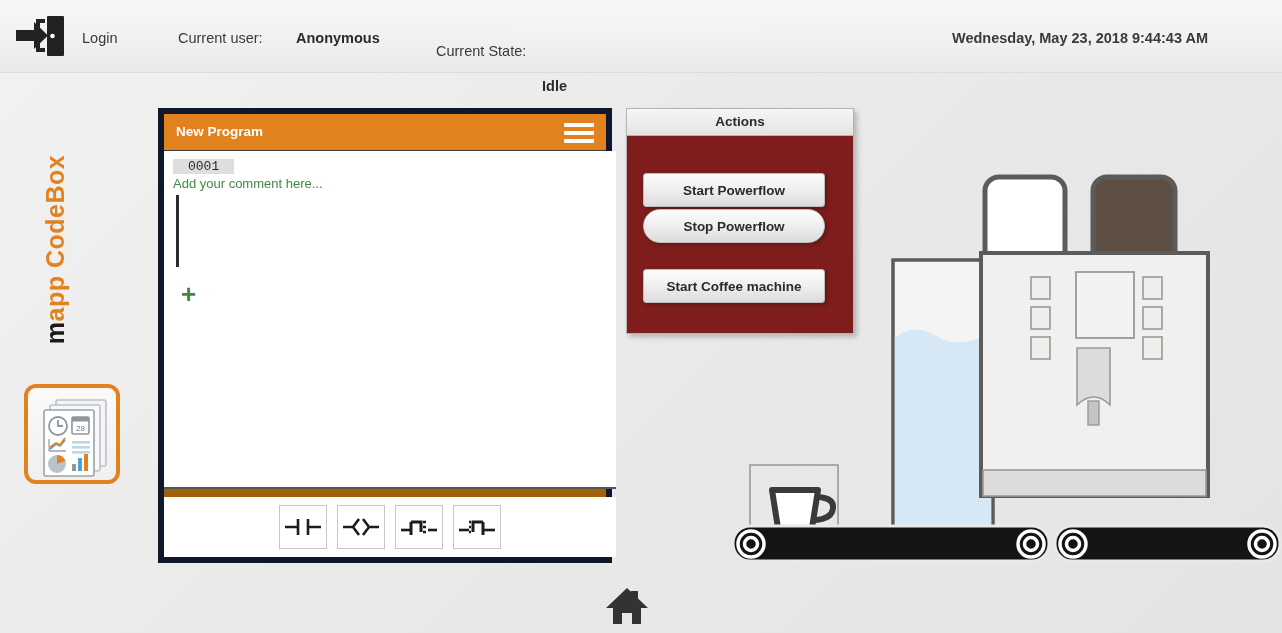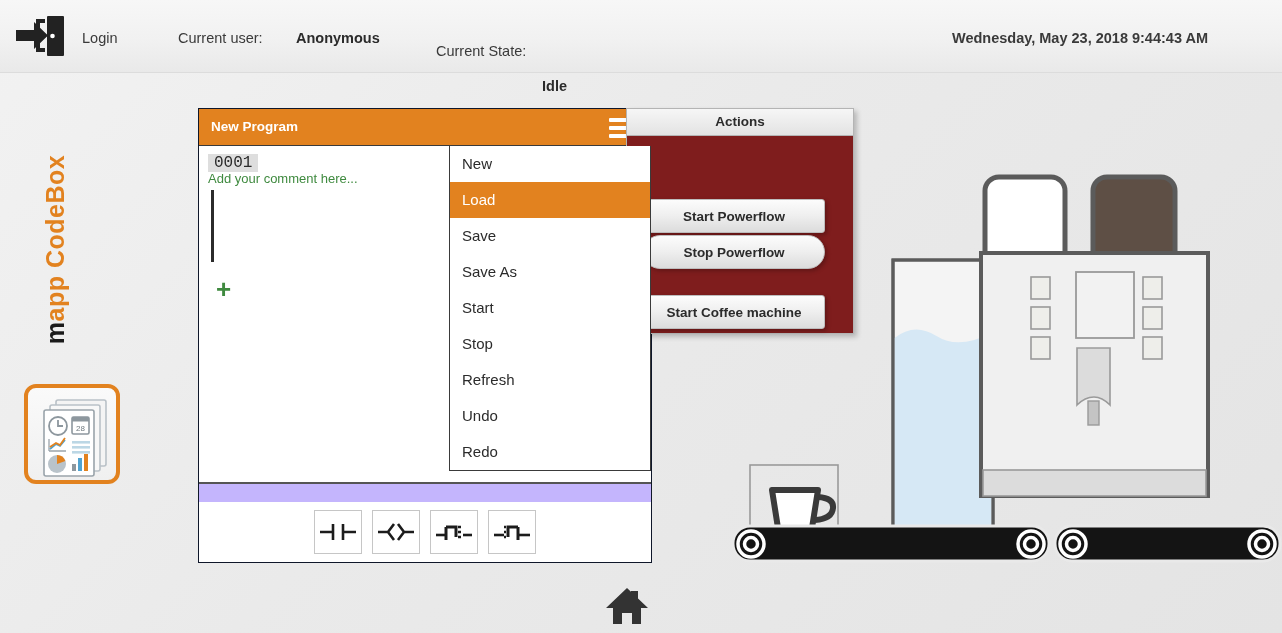--- a/index.html
+++ b/index.html
@@ -69,24 +69,23 @@
     background: linear-gradient(180deg, #fafafa, #f0f0f0);
     box-sizing: border-box;
   }
   .codebox-icon svg { position: absolute; left: 8px; top: 8px; }
 
   
   .program-panel {
     position: absolute;
     left: 158px; top: 108px;
     width: 454px; height: 455px;
-    background: #c4b5fd;
-    border: 1px solid #0f172a;
-    box-sizing: border-box;
-    margin-left: 40px;
+    background: #a16207;
+    border: 6px solid #0f172a;
+    box-sizing: border-box;
   }
   .program-titlebar {
     position: relative;
     height: 36px;
     background: #e2821f;
     border-bottom: 1px solid #3a3a3a;
   }
   .program-title {
     position: absolute;
     left: 12px; top: 10px;
@@ -115,24 +114,24 @@
     width: 452px; height: 338px;
     background: #ffffff;
     border-bottom: 2px solid #555;
     box-sizing: border-box;
     overflow: hidden;
   }
   .rung-number {
     position: absolute;
     left: 9px; top: 8px;
     font-family: "Liberation Mono", monospace;
-    font-size: 16px;
+    font-size: 13px;
     color: #2b2b2b;
     background: #dedede;
-    padding: 0 6px;
+    padding: 0 15px;
   }
   .rung-comment {
     position: absolute;
     left: 9px; top: 25px;
     font-size: 13px;
     color: #3f8a3f;
   }
   .rung-rail {
     position: absolute;
     left: 12px; top: 44px;
@@ -225,21 +224,20 @@
     text-align: center;
     font-size: 13.5px;
     font-weight: bold;
     color: #2b2b2b;
     background: linear-gradient(180deg, #fcfcfc 0%, #efefef 48%, #dcdcdc 100%);
     border: 1px solid #bdbdbd;
     border-radius: 3px;
     box-sizing: border-box;
     box-shadow: 2px 2px 4px rgba(0,0,0,0.25);
     cursor: pointer;
-    margin-top: 26px;
   }
   #action-0 { top: 64px; }
   #action-1 { top: 100px; border-radius: 17px; }
   #action-2 { top: 160px; }
 
   
   .scene { position: absolute; left: 700px; top: 120px; width: 582px; height: 460px; }
 
   
   .home-btn {
@@ -305,31 +303,20 @@
     </div>
   </div>
 
   <div class="editor-area">
     <div class="rung-number">0001</div>
     <div class="rung-comment">Add your comment here...</div>
     <div class="rung-rail"></div>
     <div class="add-rung">+</div>
   </div>
 
-  <div class="dropdown">
-    <div class="menu-item">New</div>
-    <div class="menu-item selected">Load</div>
-    <div class="menu-item">Save</div>
-    <div class="menu-item">Save As</div>
-    <div class="menu-item">Start</div>
-    <div class="menu-item">Stop</div>
-    <div class="menu-item">Refresh</div>
-    <div class="menu-item">Undo</div>
-    <div class="menu-item">Redo</div>
-  </div>
 
   <div class="toolbar">
     <div class="tool-btn">
       <svg width="40" height="22" viewBox="0 0 40 22">
         <path d="M2 11 H15 M15 3 V19 M25 3 V19 M25 11 H38" stroke="#1c1c1c" stroke-width="2.6" fill="none"></path>
       </svg>
     </div>
     <div class="tool-btn">
       <svg width="40" height="22" viewBox="0 0 40 22">
         <path d="M2 11 H13 M18 3 L12 11 L18 19 M22 3 L28 11 L22 19 M27 11 H38" stroke="#1c1c1c" stroke-width="2.6" fill="none"></path>

